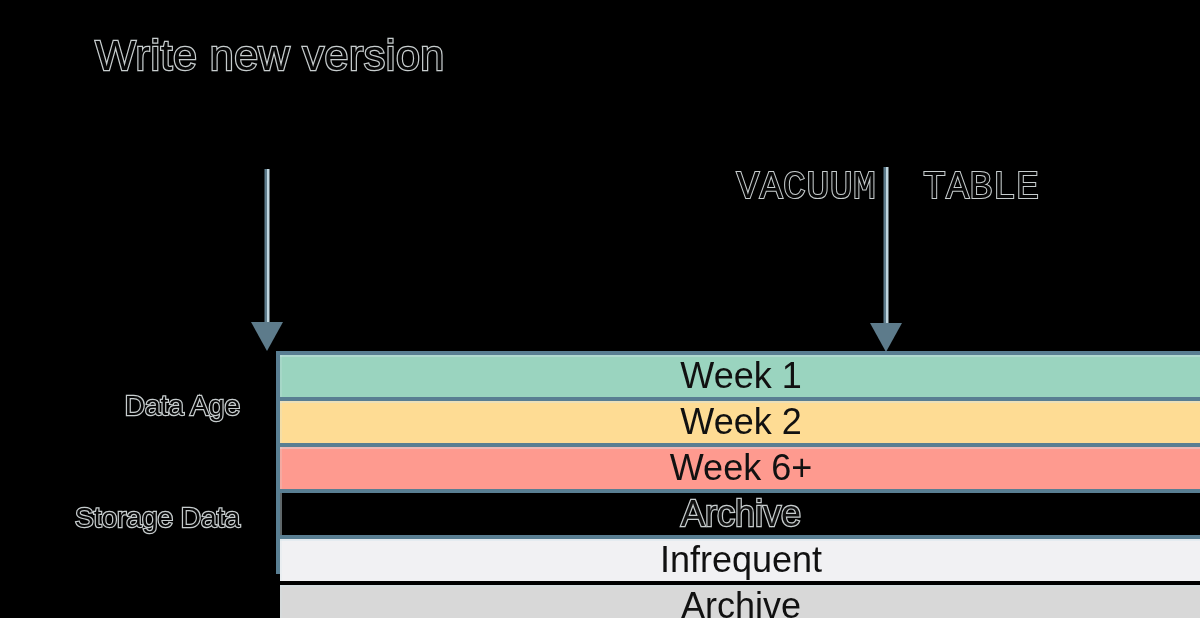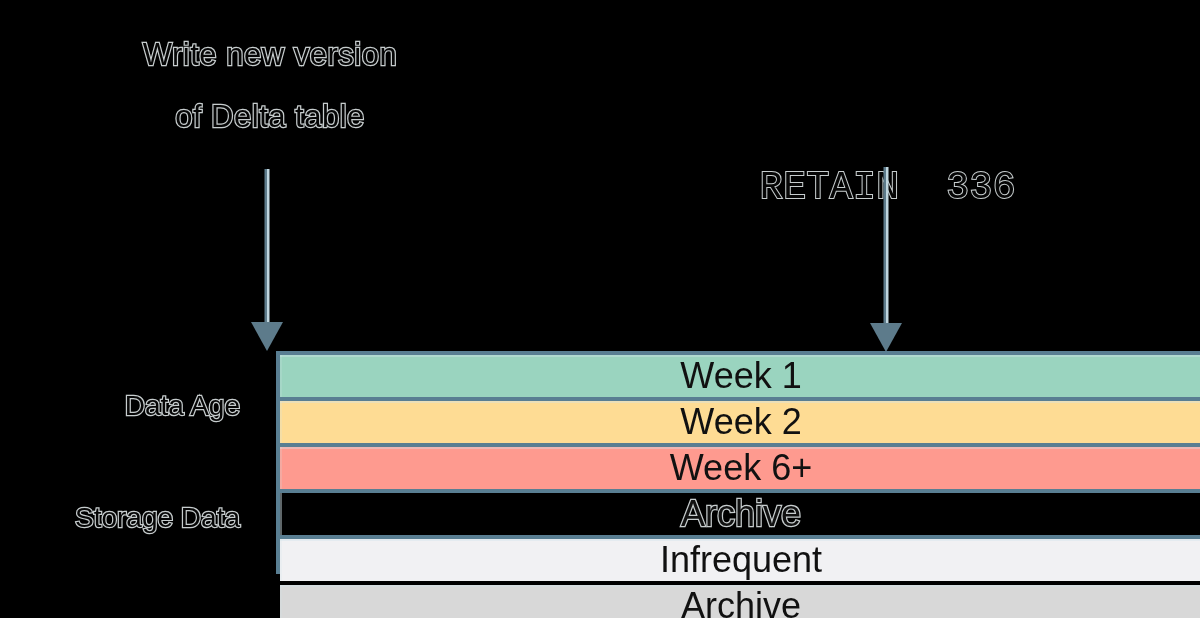--- a/index.html
+++ b/index.html
@@ -15,21 +15,21 @@
   
   .halo {
     color:#060606;
     -webkit-text-stroke:2.4px #c7cdce;
     paint-order:stroke fill;
   }
 
   .note {
     position:absolute;
     text-align:center;
-    font-size:31px;
+    font-size:43px;
     line-height:62px;
     font-weight:500;
     letter-spacing:0.5px;
   }
   .note-left { left:60px; top:24px; width:420px; }
   .note-right {
     left:688px; top:38px; width:400px;
     font-family:"Liberation Mono","DejaVu Sans Mono", monospace;
     font-size:38px; line-height:60px;
     white-space:pre;
@@ -86,24 +86,24 @@
   .c-infrequent { background:var(--infrequent_bg,#f1f1f3); }
   .c-archive { background:var(--archive_bg,#d8d8d8); }
 </style>
 </head>
 <body>
 
 <div class="canvas">
 
   <div class="note note-left halo">
     <div>Write new version</div>
-    <div>of Delta table</div>
   </div>
 
   <div class="note note-right halo">
+    <div>VACUUM  TABLE</div>
     <div>RETAIN  336</div>
   </div>
 
   <div class="arrow arrow-1">
     <div class="shaft"></div>
     <div class="head"></div>
   </div>
 
   <div class="arrow arrow-2">
     <div class="shaft"></div>

